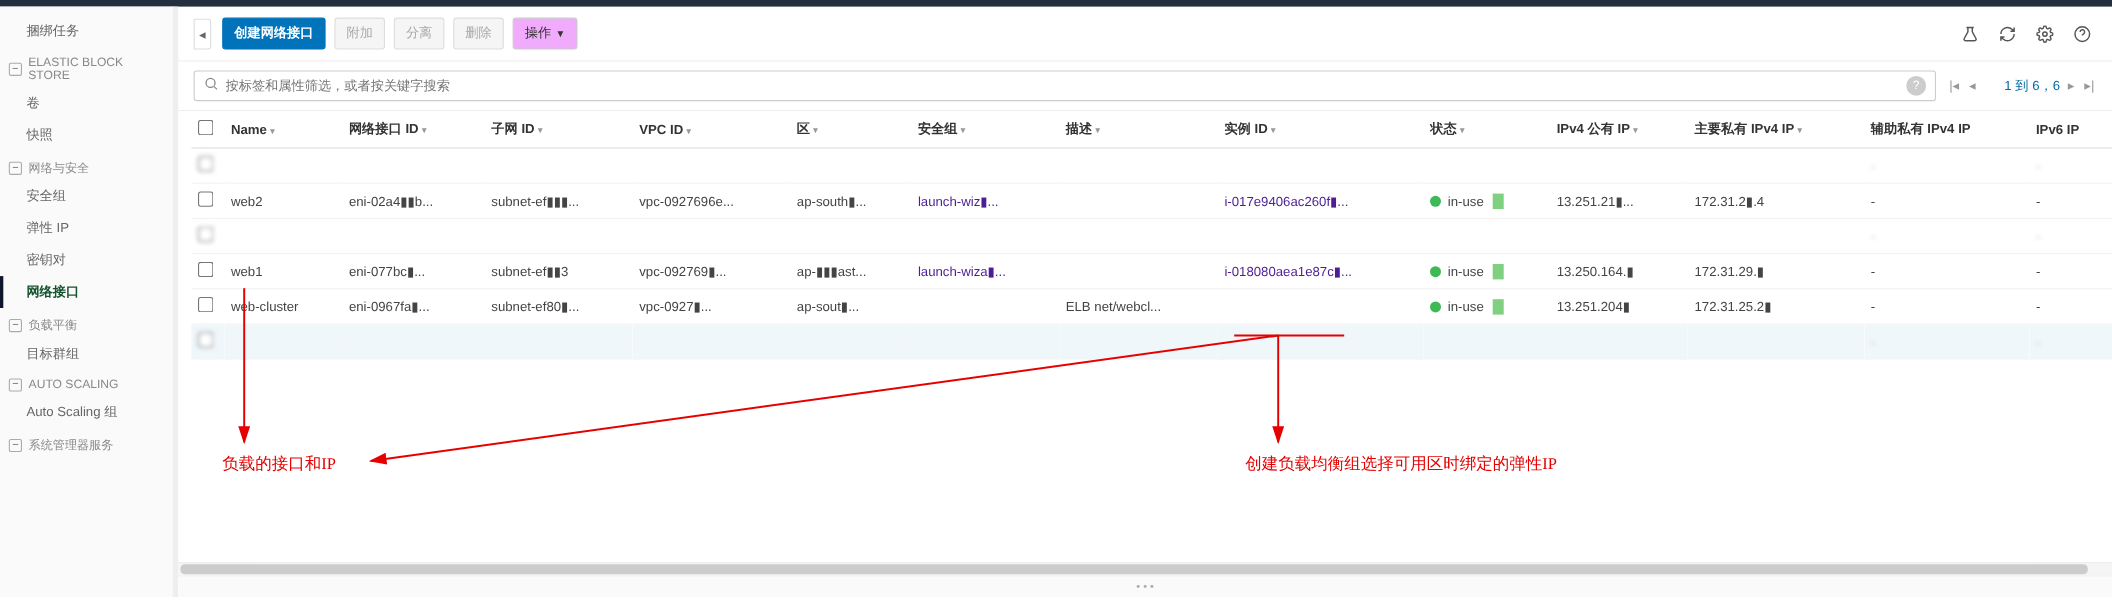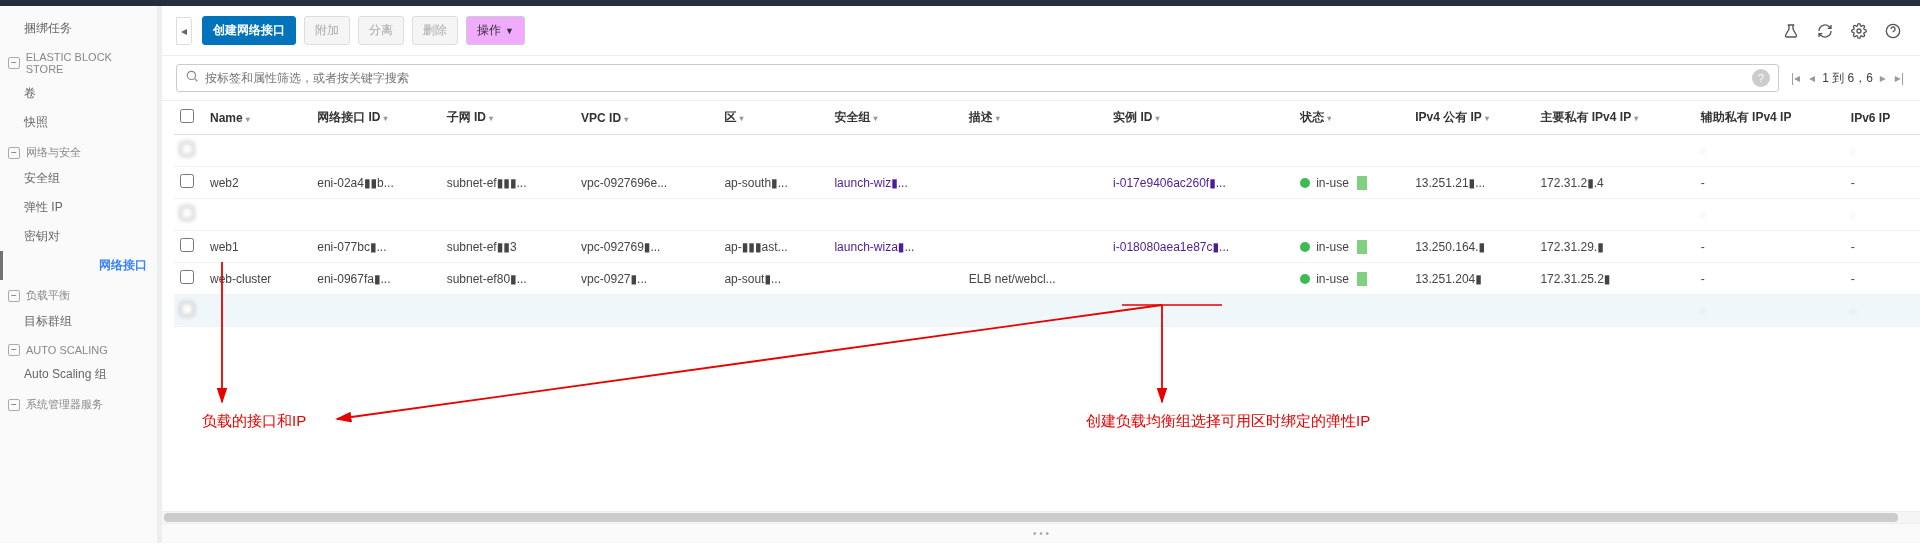--- a/index.html
+++ b/index.html
@@ -5,21 +5,21 @@
     * { margin:0; padding:0; box-sizing:border-box; }
     body { font-family:"Helvetica Neue",Arial,sans-serif; font-size:12px; color:#333; background:#fff; }
 
     .topbar { height:6px; background:#232f3e; }
 
     .layout { display:flex; height:537px; }
 
     
     .sidebar { width:158px; background:#fafafa; border-right:1px solid #eee; overflow-y:auto; padding-top:8px; }
     .side-item { padding:6px 10px 6px 24px; color:#666; cursor:pointer; }
-    .side-item.active { border-left:3px solid #737373; padding-left:21px; color:#3b82f6; font-weight:600;text-align:right; }
+    .side-item.active { border-left:3px solid #0f172a; padding-left:21px; color:#14532d; font-weight:600; }
     .side-group { display:flex; align-items:center; padding:8px 8px 4px 8px; font-size:11px; color:#888; cursor:pointer; }
     .side-group .toggle-icon { width:12px; height:12px; border:1px solid #aaa; display:inline-flex; align-items:center; justify-content:center; border-radius:2px; font-size:10px; line-height:1; margin-right:6px; color:#666; }
 
     
     .main { flex:1; display:flex; flex-direction:column; min-width:0; }
     .divider-handle { width:4px; background:#eee; cursor:col-resize; }
     .action-bar { display:flex; align-items:center; padding:10px 14px; gap:8px; border-bottom:1px solid #eee; }
     .collapse-pill { width:16px; height:28px; border:1px solid #ddd; border-radius:0 3px 3px 0; display:flex; align-items:center; justify-content:center; color:#666; cursor:pointer; background:#fff; margin-right:2px; }
     .btn { padding:5px 10px; border:1px solid #ccc; background:#f0abfc; border-radius:3px; cursor:pointer; font-size:12px; color:#333; }
     .btn.primary { background:#0073bb; border-color:#0073bb; color:#fff; font-weight:600; }
@@ -29,39 +29,39 @@
     .icon-btn { width:26px; height:26px; border:none; background:none; cursor:pointer; display:flex; align-items:center; justify-content:center; color:#555; }
     .icon-btn svg { width:16px; height:16px; }
 
     .search-row { display:flex; align-items:center; padding:8px 14px; gap:10px; border-bottom:1px solid #eee; }
     .search-box { flex:1; display:flex; border:1px solid #ccc; border-radius:3px; padding:4px 8px; background:#fff; }
     .search-box svg { width:14px; height:14px; color:#888; margin-right:6px; }
     .search-box input { border:none; outline:none; flex:1; font-size:12px; color:#333; }
     .search-help { width:18px; height:18px; border-radius:50%; background:#ccc; color:#fff; display:flex; align-items:center; justify-content:center; font-size:11px; margin-left:4px; cursor:pointer; }
     .pager { display:flex; align-items:center; gap:5px; color:#666; }
     .pager .nav { cursor:pointer; padding:2px; color:#999; }
-    .pager .nums { color:#404040; }
+    .pager .nums { color:#0369a1;margin-left:19px; }
 
     
     .table-wrap { overflow:auto; flex:0 0 auto; position:relative;padding-left:12px; }
     table { width:100%; border-collapse:collapse; font-size:12px; }
     thead th { text-align:left; font-weight:700; padding:8px 6px; border-bottom:1px solid #ddd; color:#333; white-space:nowrap; background:#fff; position:relative; }
     thead th .sort-caret { font-size:8px; color:#999; margin-left:3px; }
     tbody td { padding:7px 6px; border-bottom:1px solid #f2f2f2; color:#444; white-space:nowrap; }
     tbody tr.blur-row td { filter:blur(2px); color:#aaa; }
     tbody tr.sel-row { background:#f0f7fb; }
     .link { color:#4c1d95; cursor:pointer; }
     .chk { width:14px; height:14px; }
     .status-cell { display:flex; align-items:center; gap:6px; }
     .status-dot { width:10px; height:10px; border-radius:50%; background:#3cba54; display:inline-block; }
     .status-bar { width:10px; height:14px; background:#7fd17f; display:inline-block; margin-left:2px; }
 
     
     .anno-layer { position:relative; height:130px; flex:0 0 auto; }
-    .anno-text { position:absolute; color:#e60000; font-size:15px; font-weight:500; }
+    .anno-text { position:absolute; color:#e60000; font-size:15px; font-weight:500;font-family:Liberation Serif, serif; }
     svg.anno-svg { position:absolute; inset:0; width:100%; height:100%; overflow:visible; pointer-events:none; }
 
     .footer-bar { height:20px; border-top:1px solid #eee; background:#fafafa; display:flex; align-items:center; justify-content:center; color:#aaa; font-size:10px; }
     .hsbar { height:12px; background:#f5f5f5; border-top:1px solid #eee; position:relative; }
     .hsbar .thumb { position:absolute; top:1px; bottom:1px; background:#ccc; border-radius:4px; }
   </style>
 </head>
 <body>
 
 <div class="topbar"></div>
@@ -298,21 +298,21 @@
 
         <line x1="60" y1="-65" x2="60" y2="75" stroke="#e60000" stroke-width="1.8" marker-end="url(#arrow)"></line>
 
         <line x1="1000" y1="-22" x2="175" y2="92" stroke="#e60000" stroke-width="1.8" marker-end="url(#arrow)"></line>
 
         <line x1="960" y1="-22" x2="1060" y2="-22" stroke="#e60000" stroke-width="1.6"></line>
 
         <line x1="1000" y1="-22" x2="1000" y2="75" stroke="#e60000" stroke-width="1.8" marker-end="url(#arrow)"></line>
       </svg>
       <div class="anno-text" style="left:40px; top:85px;">负载的接口和IP</div>
-      <div class="anno-text" style="left:924px; top:85px;">创建负载均衡组选择可用区时绑定的弹性IP</div>
+      <div class="anno-text" style="left:970px; top:85px;">创建负载均衡组选择可用区时绑定的弹性IP</div>
     </div>
 
     <div style="flex:1"></div>
     <div class="hsbar">
         <div class="thumb" style="left:2px; right:22px;"></div>
       </div>
     <div class="footer-bar">• • •</div>
   </main>
 </div>
 

